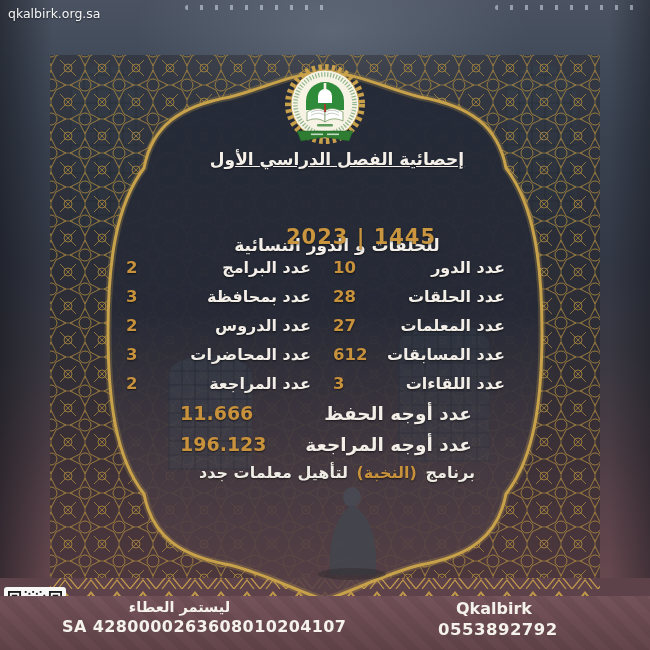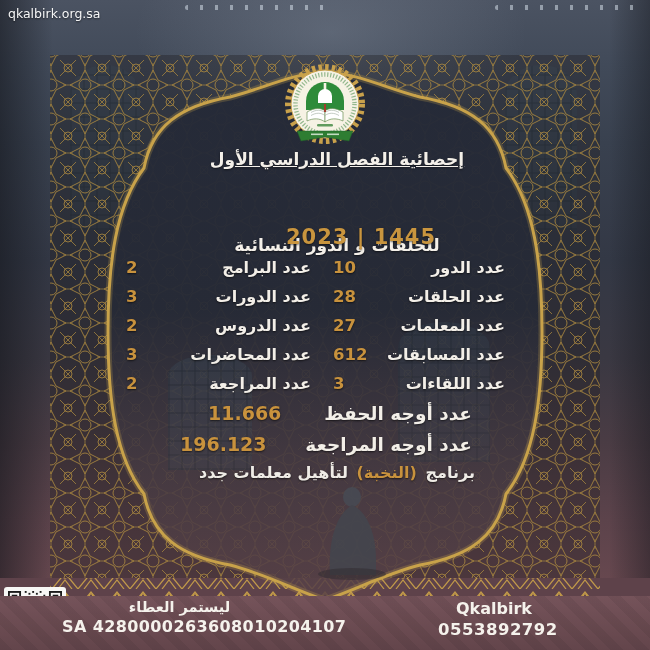--- a/index.html
+++ b/index.html
@@ -27,21 +27,21 @@
   }
   .title-line{width:650px;text-align:center;font-size:17px;font-weight:700;color:#f4f0e9;text-shadow:0 1px 2px rgba(0,0,0,.55);}
   .year{width:650px;text-align:center;font-size:21px;font-weight:600;color:#c9953e;letter-spacing:1px;text-shadow:0 1px 2px rgba(0,0,0,.5);}
   .stat-col{display:flex;flex-direction:column;gap:10px;}
   .stat-row{display:flex;justify-content:space-between;align-items:center;direction:rtl;}
   .stat-label{font-size:16px;font-weight:600;color:#f3efe8;text-shadow:0 1px 2px rgba(0,0,0,.6);white-space:nowrap;}
   .stat-value{font-size:16.5px;font-weight:700;color:#c8923d;text-shadow:0 1px 2px rgba(0,0,0,.6);}
   .totals{display:flex;flex-direction:column;gap:9px;}
   .totals .stat-label{font-size:18.5px;font-weight:700;}
   .totals .stat-value{font-size:19px;}
-  .totals .stat-row:nth-child(1) .stat-value{margin-left:28px;}
+  .totals .stat-row:nth-child(1) .stat-value{}
   .program-line{width:650px;text-align:center;direction:rtl;font-size:16px;font-weight:600;color:#efece6;text-shadow:0 1px 2px rgba(0,0,0,.6);}
   .program-line .hl{color:#c8923d;padding:0 3px;}
   .bottom-band{
     left:0;top:596px;width:650px;height:54px;
     background:
       repeating-linear-gradient(45deg, rgba(0,0,0,.06) 0 9px, transparent 9px 18px),
       linear-gradient(180deg,#75535a,#63454b);
   }
   .footer-left{left:62px;top:599px;width:235px;text-align:center;color:#f5f2ec;}
   .footer-left .cap{font-size:14.5px;font-weight:600;direction:rtl;}
@@ -271,21 +271,21 @@
       <span class="stat-value">3</span>
     </div>
   </div>
 
   <div class="abs stat-col" style="left:126px;top:258px;width:185px;">
     <div class="stat-row">
       <span class="stat-label">عدد البرامج</span>
       <span class="stat-value">2</span>
     </div>
     <div class="stat-row">
-      <span class="stat-label">عدد الدورات</span>
+      <span class="stat-label">عدد بمحافظة</span>
       <span class="stat-value">3</span>
     </div>
     <div class="stat-row">
       <span class="stat-label">عدد الدروس</span>
       <span class="stat-value">2</span>
     </div>
     <div class="stat-row">
       <span class="stat-label">عدد المحاضرات</span>
       <span class="stat-value">3</span>
     </div>

